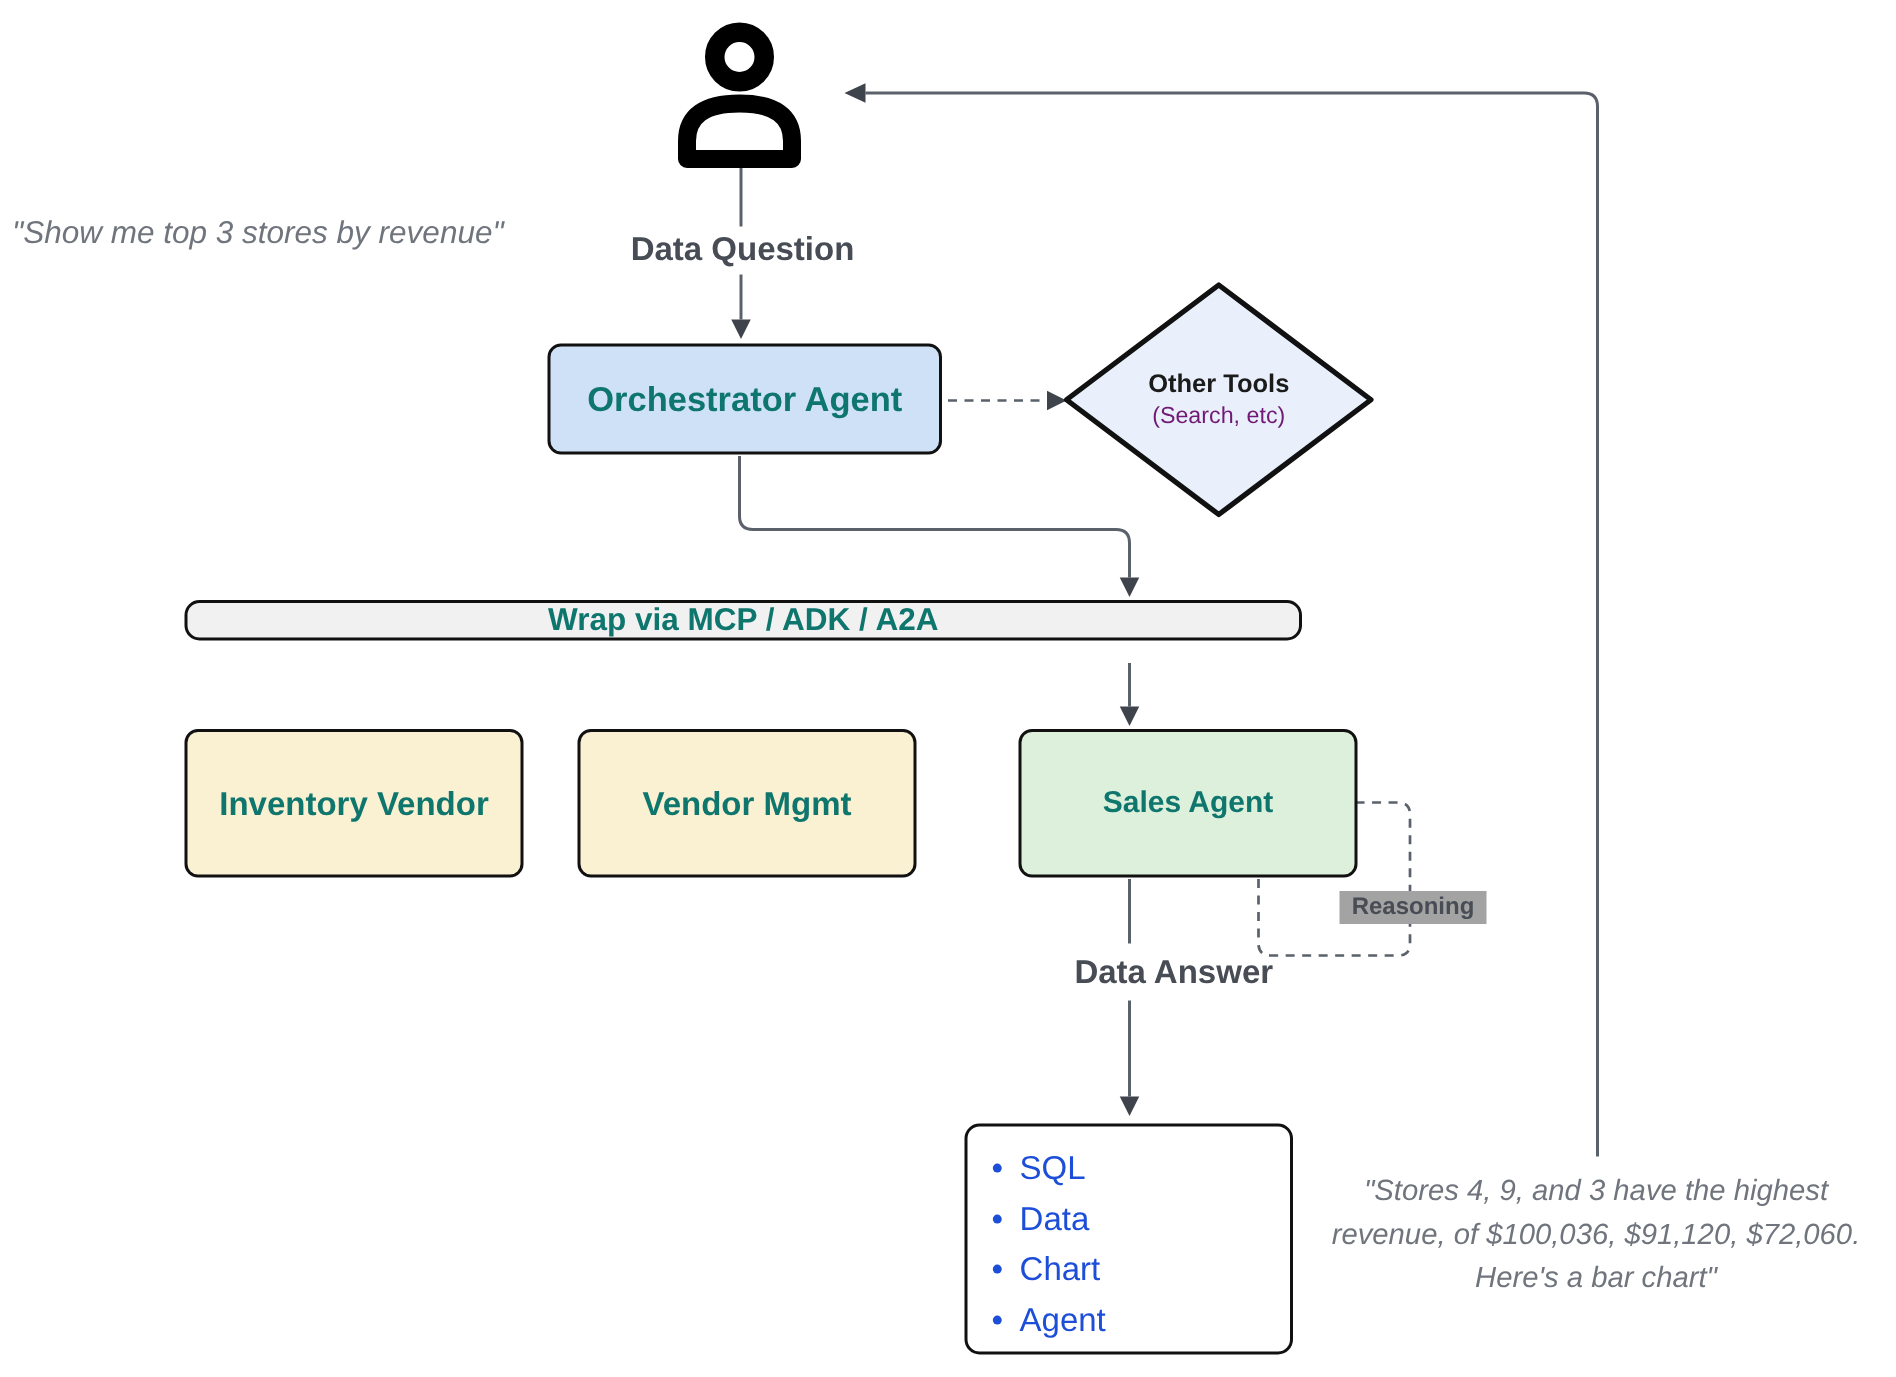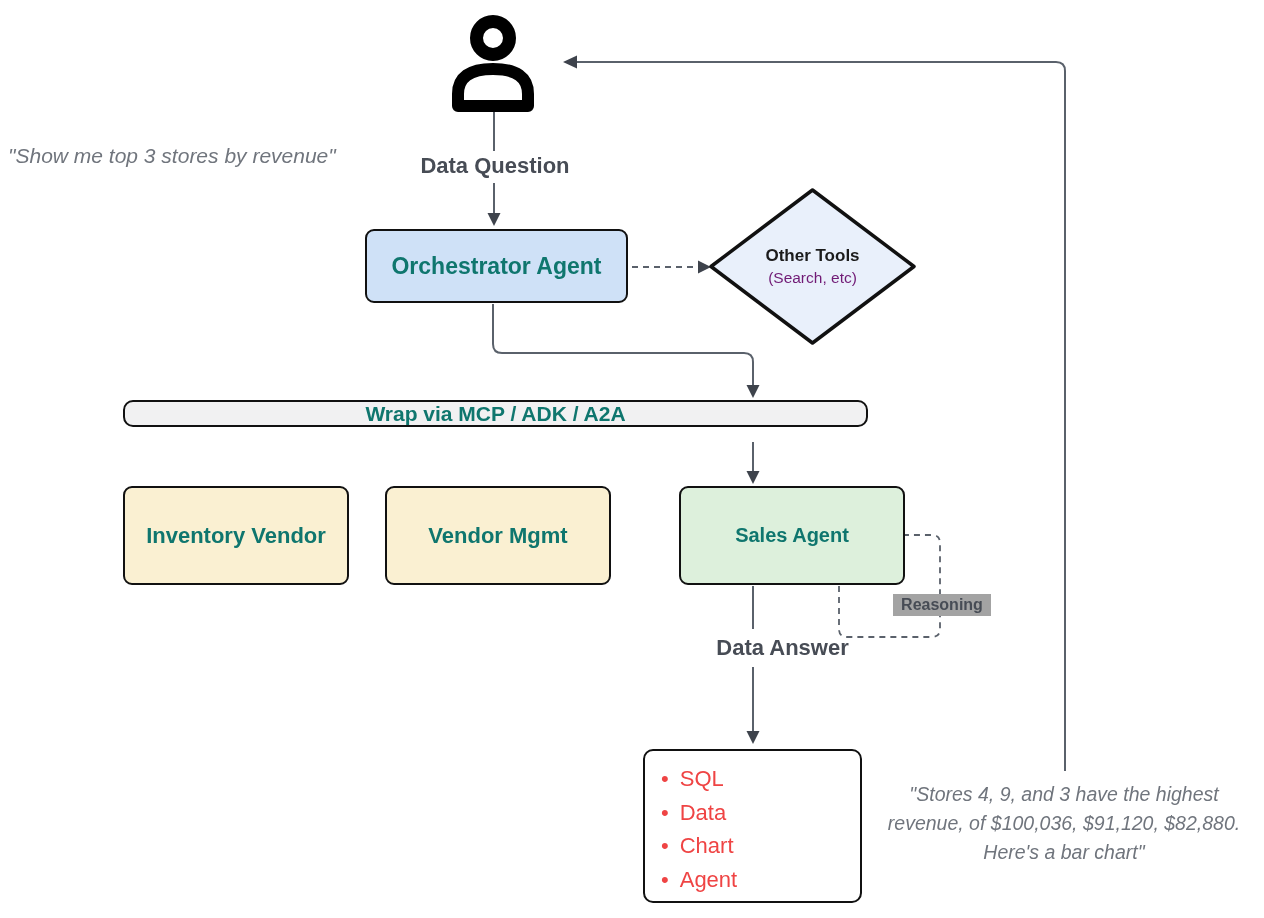--- a/index.html
+++ b/index.html
@@ -38,21 +38,21 @@
   .lbl-answer   { left:680px; top:635px; width:205px; font-size:22px; }
   .lbl-reasoning{ left:893px; top:594px; width:98px; font-size:16px; background:#a3a3a3; padding:2px 0; }
 
   .quote { position:absolute; z-index:3; font-style:italic; color:#70757d; }
   .quote-left { left:8px; top:144px; width:350px; font-size:21px; }
   .quote-right { left:865px; top:780px; width:398px; font-size:19.5px; line-height:29px; text-align:center; }
 
   .outbox { position:absolute; left:643px; top:749px; width:219px; height:154px; z-index:2;
     background:#ffffff; border:2.5px solid #111111; border-radius:10px; padding:11px 0 0 16px; }
   .outbox ul { list-style:none; }
-  .outbox li { font-size:22px; color:#ef4444; line-height:33.5px; }
+  .outbox li { font-size:22px; color:#1d4ed8; line-height:33.5px; }
   .outbox li::before { content:"\2022"; margin-right:11px; }
 </style>
 </head>
 <body>
 
 <div class="canvas">
 
   <svg class="wires" viewBox="0 0 1264 918">
     <path d="M494 110 V 151"></path>
     <path d="M494 183 V 213"></path>
@@ -79,21 +79,21 @@
   </svg>
 
   <svg class="person" width="98" height="106" viewBox="0 0 98 106">
     <circle cx="49" cy="32" r="16.5" fill="#ffffff" stroke="#000000" stroke-width="13"></circle>
     <path d="M14 100 V 88 Q14 63 49 63 Q84 63 84 88 V 100 Z" fill="#ffffff" stroke="#000000" stroke-width="12" stroke-linejoin="round"></path>
   </svg>
 
   <div class="quote quote-left">"Show me top 3 stores by revenue"</div>
   <div class="quote quote-right">
     <div>"Stores 4, 9, and 3 have the highest</div>
-    <div>revenue, of $100,036, $91,120, $82,880.</div>
+    <div>revenue, of $100,036, $91,120, $72,060.</div>
     <div>Here's a bar chart"</div>
   </div>
 
   <div class="flow-label lbl-question">Data Question</div>
   <div class="flow-label lbl-answer">Data Answer</div>
   <div class="flow-label lbl-reasoning">Reasoning</div>
 
   <div class="node orchestrator">Orchestrator Agent</div>
 
   <div class="diamond-wrap">

